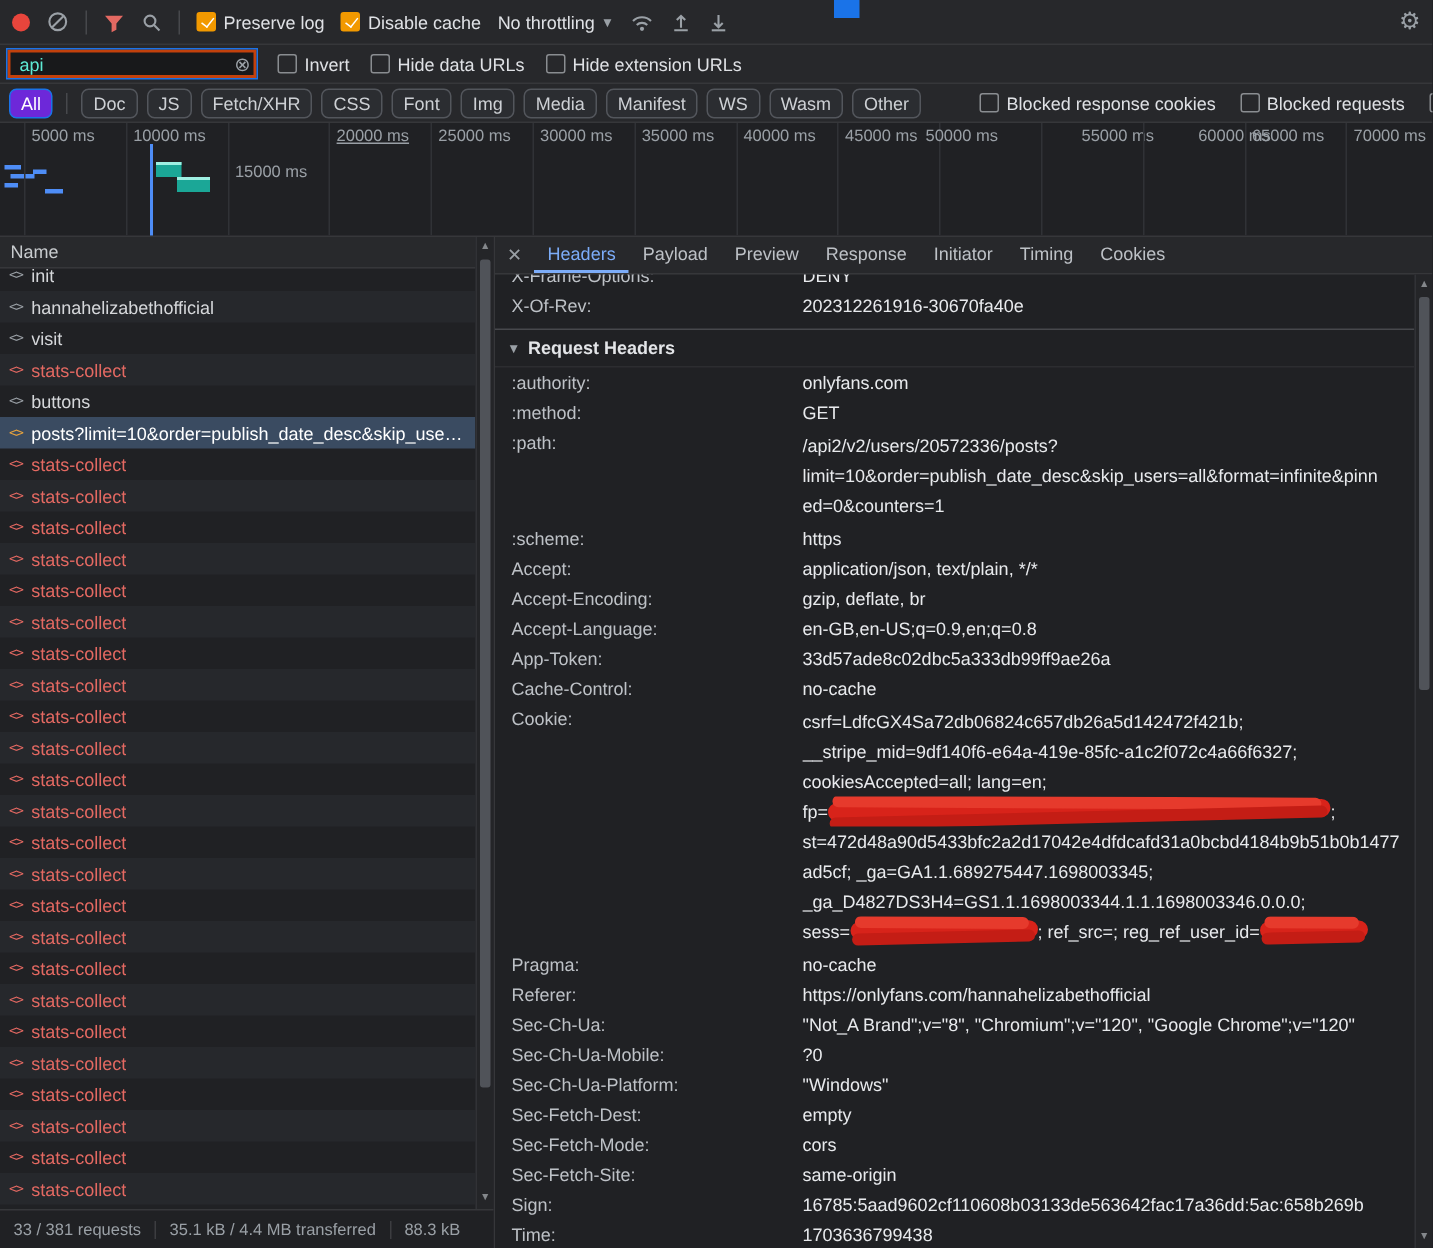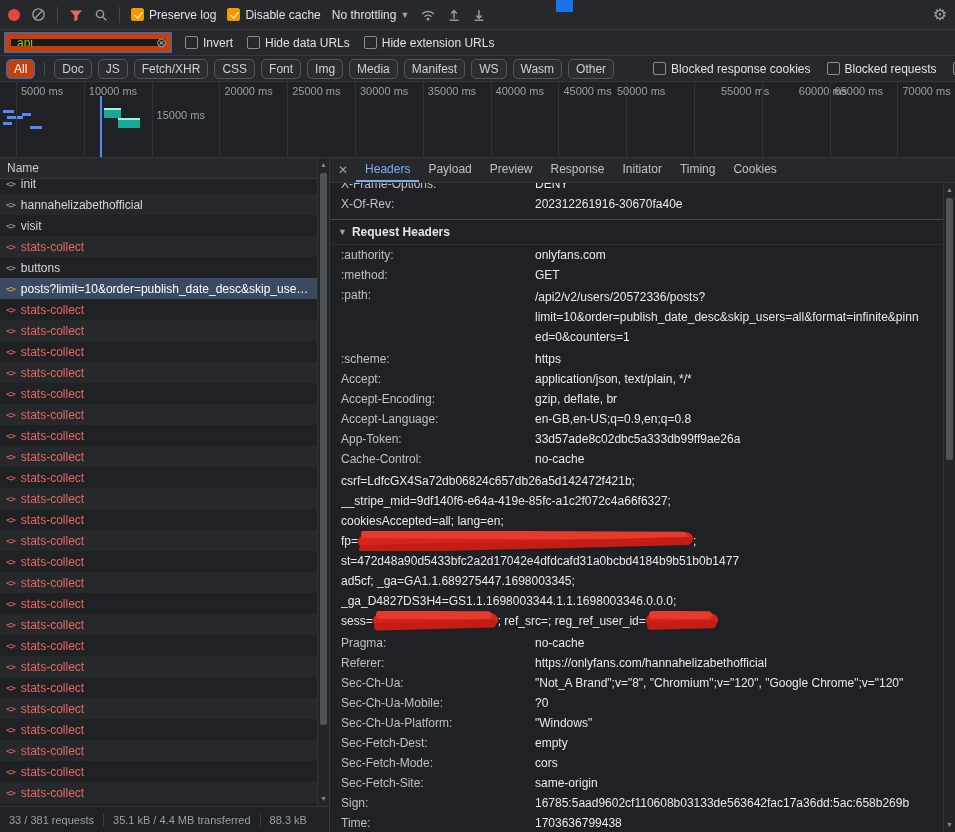--- a/index.html
+++ b/index.html
@@ -20,26 +20,26 @@
   .cb{width:13px;height:13px;border:1px solid #8a8d91;border-radius:2px;flex:none;position:relative}
   .cb.checked{background:#f29900;border-color:#f29900}
   .cb.checked::after{content:"";position:absolute;left:3.5px;top:1px;width:4px;height:7px;border:solid #fff;border-width:0 1.8px 1.8px 0;transform:rotate(38deg)}
   .cb-text{color:#dfe1e5;white-space:nowrap}
   .dropdown{display:flex;align-items:center;gap:4px;color:#dfe1e5;flex:none}
   .caret{color:#9aa0a6;font-size:9px}
   .blue-flag{position:absolute;left:556px;top:0;width:17px;height:12px;background:#1a73e8}
   .spacer{flex:1}
 
   .filter-input-wrap{position:relative;width:166px;height:19px;flex:none}
-  .filter-input{width:100%;height:100%;background:#18191b;border:6px solid #c2410c;outline:1px solid #1a73e8;color:#84cc16;font:12px "Liberation Sans",sans-serif;padding:0 18px 0 6px}
+  .filter-input{width:100%;height:100%;background:#18191b;border:2px solid #c2410c;outline:1px solid #1a73e8;color:#5eead4;font:12px "Liberation Sans",sans-serif;padding:0 18px 0 6px}
   .input-clear{position:absolute;right:4px;top:2px;color:#9aa0a6;font-size:13px;line-height:15px}
 
   .chips{display:flex;align-items:center;gap:6px}
   .chip{padding:2px 7px;border:1px solid #53565c;border-radius:5px;color:#cdd0d4;background:#2b2d31;flex:none;white-space:nowrap}
-  .chip.selected{background:#c2410c;border-color:#1a73e8;color:#fff}
+  .chip.selected{background:#6d28d9;border-color:#1a73e8;color:#fff}
   .chip-sep{width:1px;height:14px;background:#47484c;margin:0 3px;flex:none}
   .adv-filters{display:flex;align-items:center;gap:16px;margin-left:33px}
 
   
   .overview{position:relative;height:76px;border-bottom:1px solid #36373a;overflow:hidden;flex:none;background:#202124}
   .ov-line{position:absolute;top:0;bottom:0;width:1px;background:#303236}
   .ov-label{position:absolute;top:3px;font-size:11px;color:#9aa0a6;white-space:nowrap}
   .ov-bar{position:absolute}
 
   
@@ -198,21 +198,21 @@
     <div class="ov-bar" style="left:100px;top:14px;width:2px;height:62px;background:#4e8df6"></div>
     <div class="ov-bar" style="left:104px;top:26px;width:17px;height:10px;background:#1ba797;border-top:2px solid #9ef0e2"></div>
     <div class="ov-bar" style="left:118px;top:36px;width:22px;height:10px;background:#1ba797;border-top:2px solid #9ef0e2"></div>
   <div class="ov-line" style="left: 16px;"></div>
       <span class="ov-label" style="left: 21px;">5000 ms</span>
       <div class="ov-line" style="left: 83.8px;"></div>
       <span class="ov-label" style="left: 88.8px; text-align: center;">10000 ms</span>
       <div class="ov-line" style="left: 151.6px;"></div>
       <span class="ov-label" style="left: 156.6px; margin-top: 24px;">15000 ms</span>
       <div class="ov-line" style="left: 219.4px;"></div>
-      <span class="ov-label" style="left: 224.4px;">20000 ms</span>
+      <span class="ov-label" style="left: 224.4px; text-decoration: underline;">20000 ms</span>
       <div class="ov-line" style="left: 287.2px;"></div>
       <span class="ov-label" style="left: 292.2px;">25000 ms</span>
       <div class="ov-line" style="left: 355px;"></div>
       <span class="ov-label" style="left: 360px;">30000 ms</span>
       <div class="ov-line" style="left: 422.8px;"></div>
       <span class="ov-label" style="left: 427.8px;">35000 ms</span>
       <div class="ov-line" style="left: 490.6px;"></div>
       <span class="ov-label" style="left: 495.6px;">40000 ms</span>
       <div class="ov-line" style="left: 558.4px;"></div>
       <span class="ov-label" style="left: 563.4px;">45000 ms</span>
@@ -437,20 +437,21 @@
             </div>
             <div class="hrow">
               <div class="hname">App-Token:</div>
               <div class="hval">33d57ade8c02dbc5a333db99ff9ae26a</div>
             </div>
             <div class="hrow">
               <div class="hname">Cache-Control:</div>
               <div class="hval">no-cache</div>
             </div>
             <div class="hrow">
+              <div class="hname">Cookie:</div>
               <div class="hval">
                 <div class="vline">csrf=LdfcGX4Sa72db06824c657db26a5d142472f421b;</div>
                 <div class="vline">__stripe_mid=9df140f6-e64a-419e-85fc-a1c2f072c4a66f6327;</div>
                 <div class="vline">cookiesAccepted=all; lang=en;</div>
                 <div class="vline">fp=<span class="redact" style="width: 335px;"></span>;</div>
                 <div class="vline">st=472d48a90d5433bfc2a2d17042e4dfdcafd31a0bcbd4184b9b51b0b1477</div>
                 <div class="vline">ad5cf; _ga=GA1.1.689275447.1698003345;</div>
                 <div class="vline">_ga_D4827DS3H4=GS1.1.1698003344.1.1.1698003346.0.0.0;</div>
                 <div class="vline">sess=<span class="redact" style="width: 125px;"></span>; ref_src=; reg_ref_user_id=<span class="redact" style="width: 72px;"></span></div>
               </div>

